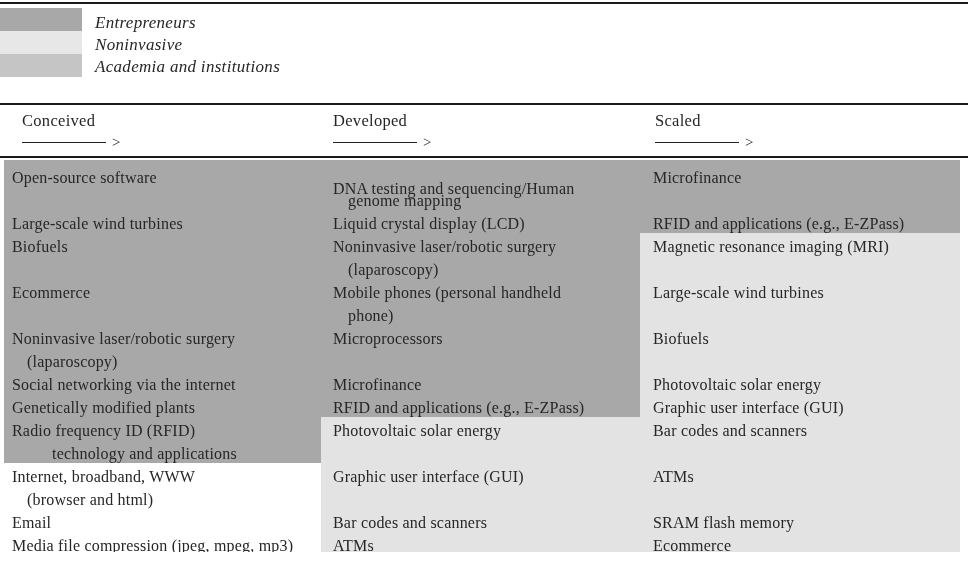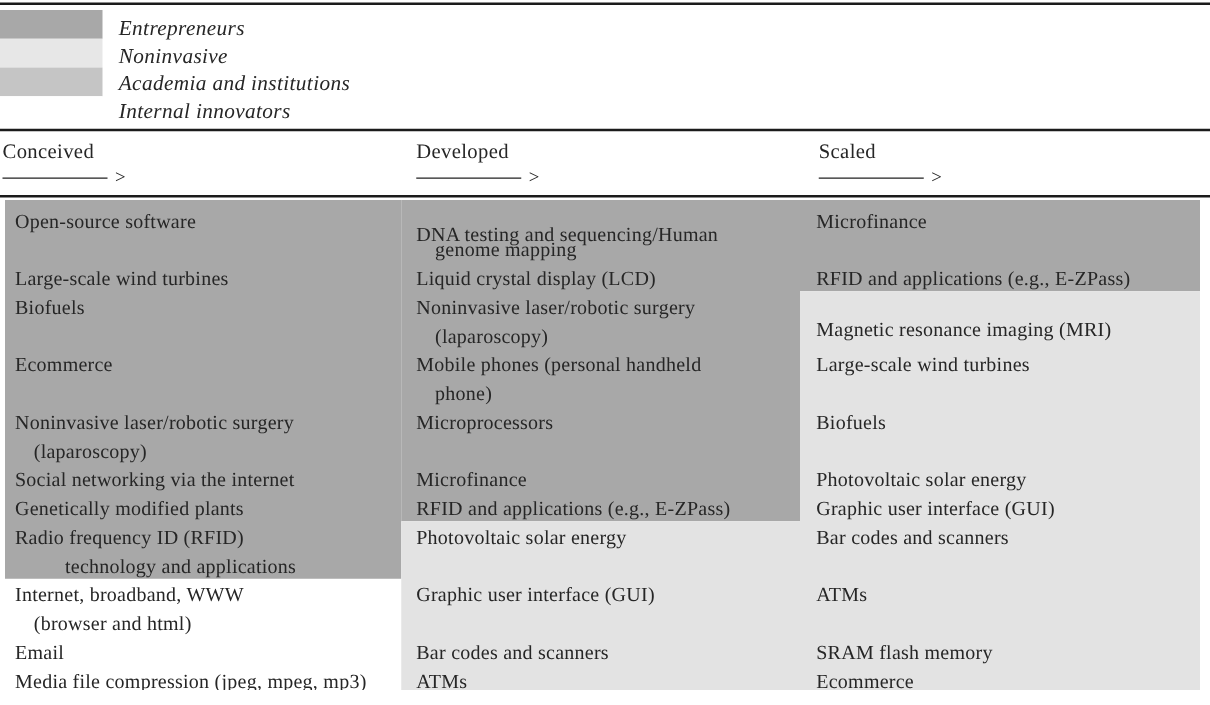--- a/index.html
+++ b/index.html
@@ -18,21 +18,21 @@
   #sw-0{top:8px;}#sw-1{top:31px;}#sw-2{top:54px;}#sw-3{top:77px;}
   .legend-label{position:absolute;left:95px;height:22px;line-height:22px;
     font-style:italic;font-size:17px;letter-spacing:.3px;white-space:nowrap;}
   #lg-0{top:12px;}#lg-1{top:34px;}#lg-2{top:56px;}#lg-3{top:78px;}
 
   
   .stage-label{position:absolute;top:111px;font-size:16.5px;letter-spacing:.3px;white-space:nowrap;}
   .stage-arrow{position:absolute;top:133px;height:18px;display:flex;align-items:center;}
   .arrow-line{display:inline-block;width:84px;height:0;border-top:1.6px solid #222;}
   .arrow-head{display:inline-block;margin-left:6px;font-size:15px;line-height:18px;}
-  .colx1{left:2px;}.colx2{left:333px;}.colx3{left:655px;}
+  .colx1{left:22px;}.colx2{left:333px;}.colx3{left:655px;}
 
   
   .region{position:absolute;}
   #reg-c1-dark{left:4px;top:160px;width:317px;height:303px;}
   #reg-c2-dark{left:321px;top:160px;width:319px;height:257px;}
   #reg-c2-light{left:321px;top:417px;width:319px;height:136px;}
   #reg-c3-dark{left:640px;top:160px;width:320px;height:73px;}
   #reg-c3-light{left:640px;top:233px;width:320px;height:320px;}
 
   
@@ -51,21 +51,20 @@
   <div class="rule" id="rule-header"></div>
   <div class="rule" id="rule-bottom"></div>
 
   <div class="swatch" id="sw-0" style="background: rgb(168, 168, 168);"></div>
   <div class="swatch" id="sw-1" style="background: rgb(231, 231, 231);"></div>
   <div class="swatch" id="sw-2" style="background: rgb(197, 197, 197);"></div>
   <div class="swatch" id="sw-3" style="background: rgb(255, 255, 255);"></div>
   <div class="legend-label" id="lg-0">Entrepreneurs</div>
   <div class="legend-label" id="lg-1">Noninvasive</div>
   <div class="legend-label" id="lg-2">Academia and institutions</div>
-  <div class="legend-label" id="lg-3">Internal innovators</div>
 
   <div class="stage-label colx1">Conceived</div>
   <div class="stage-arrow colx1">
     <span class="arrow-line"></span>
     <span class="arrow-head">&gt;</span>
   </div>
   <div class="stage-label colx2">Developed</div>
   <div class="stage-arrow colx2">
     <span class="arrow-line"></span>
     <span class="arrow-head">&gt;</span>
@@ -107,21 +106,21 @@
   <div class="item c2" data-row="7" style="top: 329px;">Microprocessors</div>
   <div class="item c2" data-row="9" style="top: 375px;">Microfinance</div>
   <div class="item c2" data-row="10" style="top: 398px;">RFID and applications (e.g., E-ZPass)</div>
   <div class="item c2" data-row="11" style="top: 421px;">Photovoltaic solar energy</div>
   <div class="item c2" data-row="13" style="top: 467px;">Graphic user interface (GUI)</div>
   <div class="item c2" data-row="15" style="top: 513px;">Bar codes and scanners</div>
   <div class="item c2" data-row="16" style="top: 536px;">ATMs</div>
 
   <div class="item c3" data-row="0" style="top: 168px;">Microfinance</div>
   <div class="item c3" data-row="2" style="top: 214px;">RFID and applications (e.g., E-ZPass)</div>
-  <div class="item c3" data-row="3" style="top: 237px; margin-top: 18px;">Magnetic resonance imaging (MRI)</div>
+  <div class="item c3" data-row="3" style="top: 237px;">Magnetic resonance imaging (MRI)</div>
   <div class="item c3" data-row="5" style="top: 283px;">Large-scale wind turbines</div>
   <div class="item c3" data-row="7" style="top: 329px;">Biofuels</div>
   <div class="item c3" data-row="9" style="top: 375px;">Photovoltaic solar energy</div>
   <div class="item c3" data-row="10" style="top: 398px;">Graphic user interface (GUI)</div>
   <div class="item c3" data-row="11" style="top: 421px;">Bar codes and scanners</div>
   <div class="item c3" data-row="13" style="top: 467px;">ATMs</div>
   <div class="item c3" data-row="15" style="top: 513px;">SRAM flash memory</div>
   <div class="item c3" data-row="16" style="top: 536px;">Ecommerce</div>
 
 </div>

